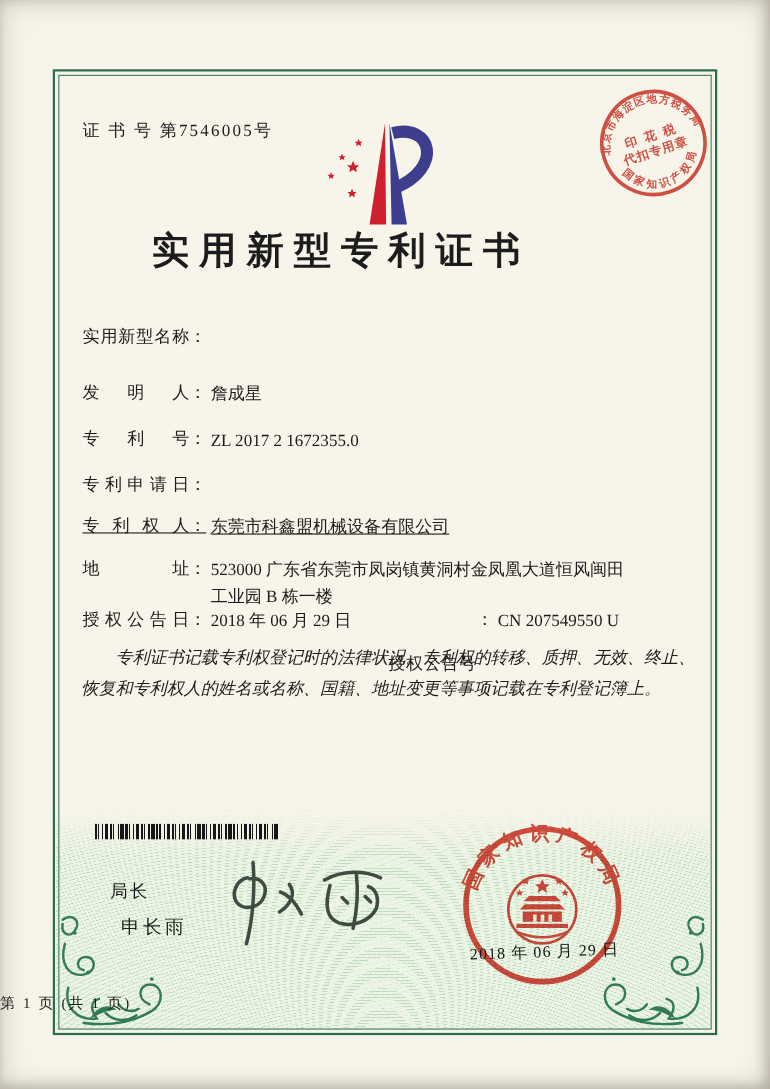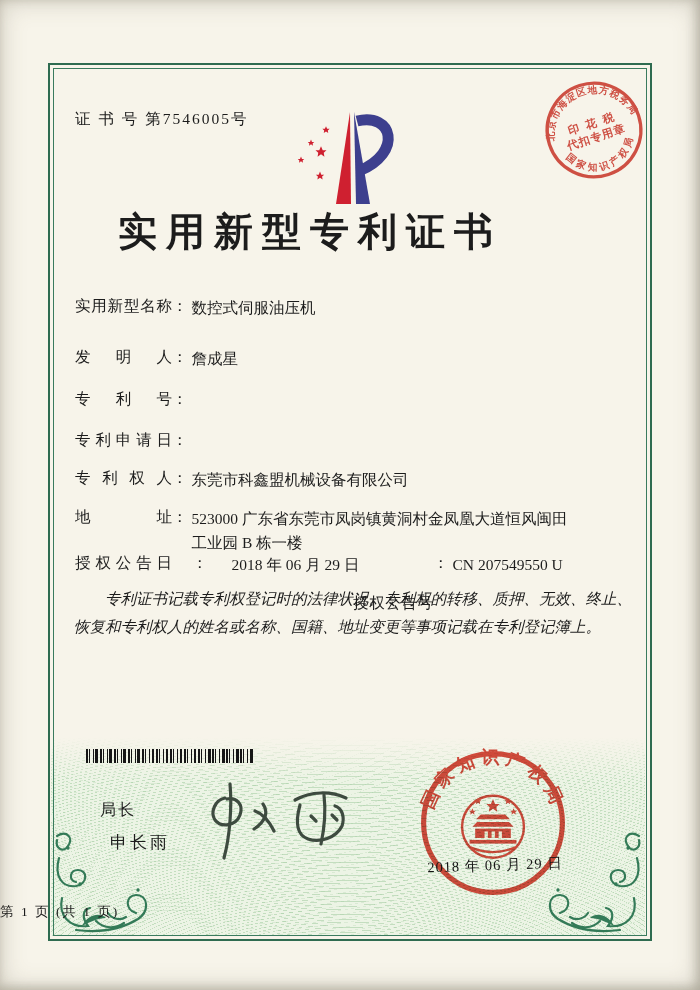--- a/index.html
+++ b/index.html
@@ -15,21 +15,21 @@
     border:2.5px solid #2e6b50;z-index:1;}
   .frame::before{content:"";position:absolute;inset:3px;border:1px solid #3a7b5e;}
   .guilloche{position:absolute;left:51px;top:737px;width:594px;height:199px;z-index:0;
     background:
       linear-gradient(180deg, rgba(247,244,234,1) 0%, rgba(247,244,234,0) 22%),
       repeating-radial-gradient(ellipse 1500px 650px at 50% 135%, rgba(134,188,134,.40) 0 1px, rgba(255,255,255,0) 1px 6px),
       repeating-radial-gradient(ellipse 1100px 500px at 20% -30%, rgba(134,188,134,.18) 0 1px, rgba(255,255,255,0) 1px 9px),
       #ecf4e5;}
   .abs{position:absolute;}
   .cert-no{left:75px;top:109px;font-size:15.5px;letter-spacing:2px;z-index:2;}
-  .title{left:0;top:205px;width:620px;text-align:center;font-size:39px;font-weight:bold;
+  .title{left:0;top:205px;width:620px;text-align:center;font-size:34px;font-weight:bold;
     letter-spacing:9px;z-index:2;}
   .frow{position:absolute;left:75px;display:flex;align-items:flex-start;font-size:15.5px;z-index:2;}
   .f-label{display:inline-block;width:97px;text-align:justify;text-align-last:justify;white-space:nowrap;}
   .f-colon{display:inline-block;margin-right:4px;}
   .f-value{white-space:pre-line;max-width:430px;line-height:1.55;}
   .grant-pair2{position:absolute;left:278px;top:0;display:flex;}
   .grant-pair2 .f-label{width:80px;margin-top:40px;}
   .paras{left:74px;top:585px;width:558px;z-index:2;font-size:15.5px;line-height:1.8;
     font-style:italic;text-align:justify;}
   .paras p{margin:0;text-indent:2em;}
@@ -106,47 +106,47 @@
     <use href="#star5" transform="translate(33,42) scale(0.58)"></use>
     <use href="#star5" transform="translate(32,66) scale(0.44)"></use>
   </g>
 </svg>
 
 <div class="abs title">实用新型专利证书</div>
 
 <div class="frow" style="top:296px;">
   <span class="f-label">实用新型名称</span>
     <span class="f-colon">：</span>
-  <span class="f-value">数控式伺服油压机</span>
 </div>
 <div class="frow" style="top:347px;">
   <span class="f-label">发明人</span>
     <span class="f-colon">：</span>
   <span class="f-value">詹成星</span>
 </div>
 <div class="frow" style="top:389px;">
   <span class="f-label">专利号</span>
     <span class="f-colon">：</span>
+  <span class="f-value">ZL 2017 2 1672355.0</span>
 </div>
 <div class="frow" style="top:430px;">
   <span class="f-label">专利申请日</span>
     <span class="f-colon">：</span>
 </div>
-<div class="frow" style="top:468px;">
+<div class="frow" style="top:468px;text-decoration:underline;">
   <span class="f-label">专利权人</span>
     <span class="f-colon">：</span>
   <span class="f-value">东莞市科鑫盟机械设备有限公司</span>
 </div>
 <div class="frow" style="top:507px;">
   <span class="f-label">地址</span>
     <span class="f-colon">：</span>
   <span class="f-value">523000 广东省东莞市凤岗镇黄洞村金凤凰大道恒风闽田
 工业园 B 栋一楼</span>
 </div>
-<div class="frow" style="top:553px;width:560px;gap:20px;">
+<div class="frow" style="top:553px;width:560px;">
   <span class="f-label">授权公告日</span>
     <span class="f-colon">：</span>
   <span class="f-value">2018 年 06 月 29 日</span>
   <span class="grant-pair2">
     <span class="f-label">授权公告号</span>
       <span class="f-colon">：</span>
     <span class="f-value">CN 207549550 U</span>
   </span>
 </div>
 

